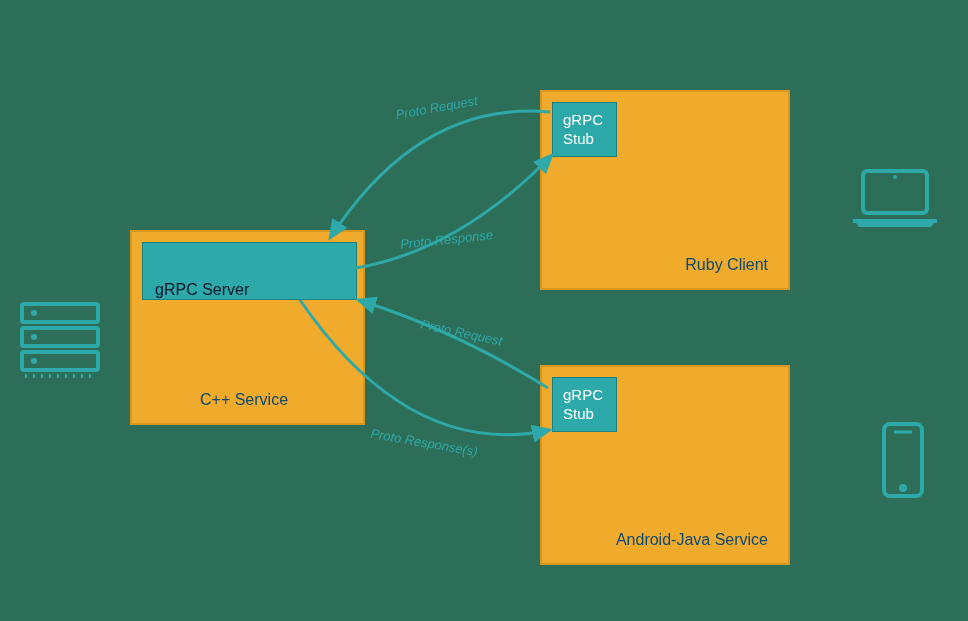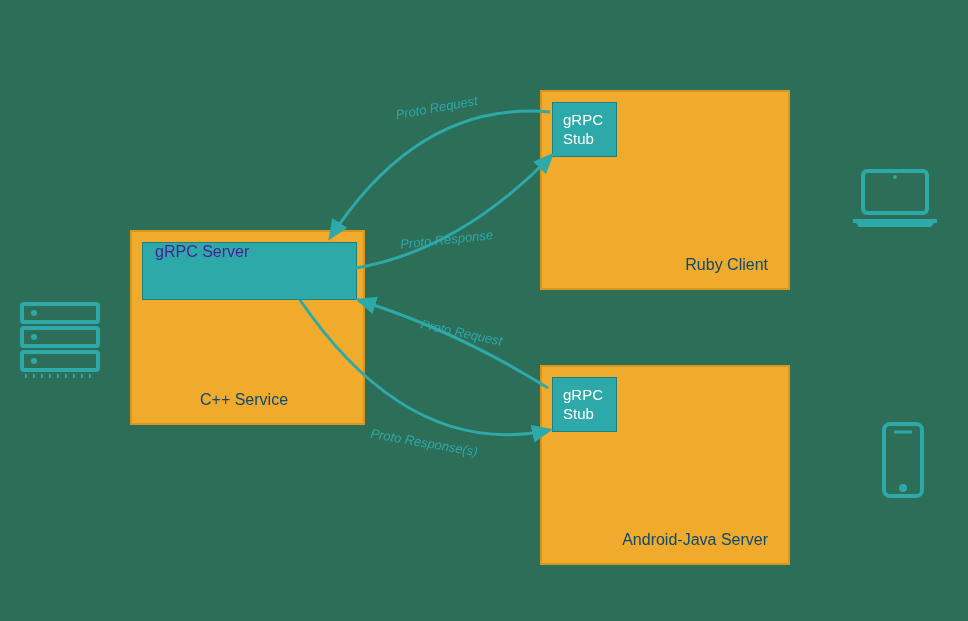--- a/index.html
+++ b/index.html
@@ -13,23 +13,23 @@
   }
   .box {
     position: absolute;
     background: #f0aa2c;
     border: 2px solid #d8961f;
   }
   .inner-box {
     position: absolute;
     background: #2ea9a9;
     border: 1px solid #1d8080;
-    color: #4c1d95;
+    color: #0f172a;
     display: flex;
-    align-items: flex-start;
+    align-items: flex-end;
     padding: 0 12px;
     font-size: 16px;
   }
   .stub-box {
     position: absolute;
     background: #2ea9a9;
     border: 1px solid #1d8080;
     color: #fff;
     display: flex;
     flex-direction: column;
@@ -79,21 +79,21 @@
     <span>Stub</span>
   </div>
   <div class="box-label" style="right:20px; bottom:14px;">Ruby Client</div>
 </div>
 
 <div class="box" style="left:540px; top:365px; width:250px; height:200px;">
   <div class="stub-box" style="left:10px; top:10px; width:65px; height:55px;">
     <span>gRPC</span>
     <span>Stub</span>
   </div>
-  <div class="box-label" style="right:20px; bottom:14px;">Android-Java Server</div>
+  <div class="box-label" style="right:20px; bottom:14px;">Android-Java Service</div>
 </div>
 
 <svg class="connector">
   <defs>
     <marker id="arrowhead" markerWidth="8" markerHeight="8" refX="6" refY="3" orient="auto">
       <path d="M0,0 L7,3 L0,6 Z" fill="#2ea9a9"></path>
     </marker>
   </defs>
 
   <path d="M 550 112 Q 420 100 330 238" stroke="#2ea9a9" stroke-width="3" fill="none" marker-end="url(#arrowhead)"></path>

